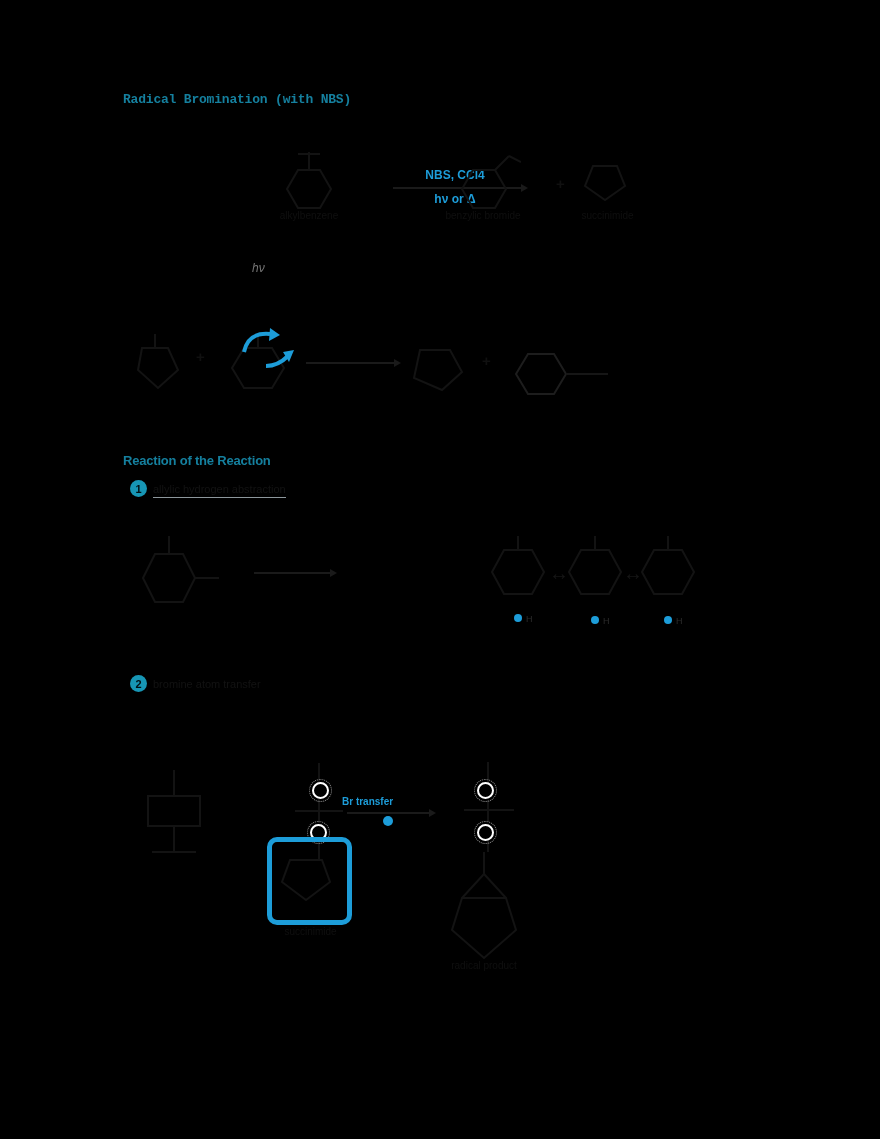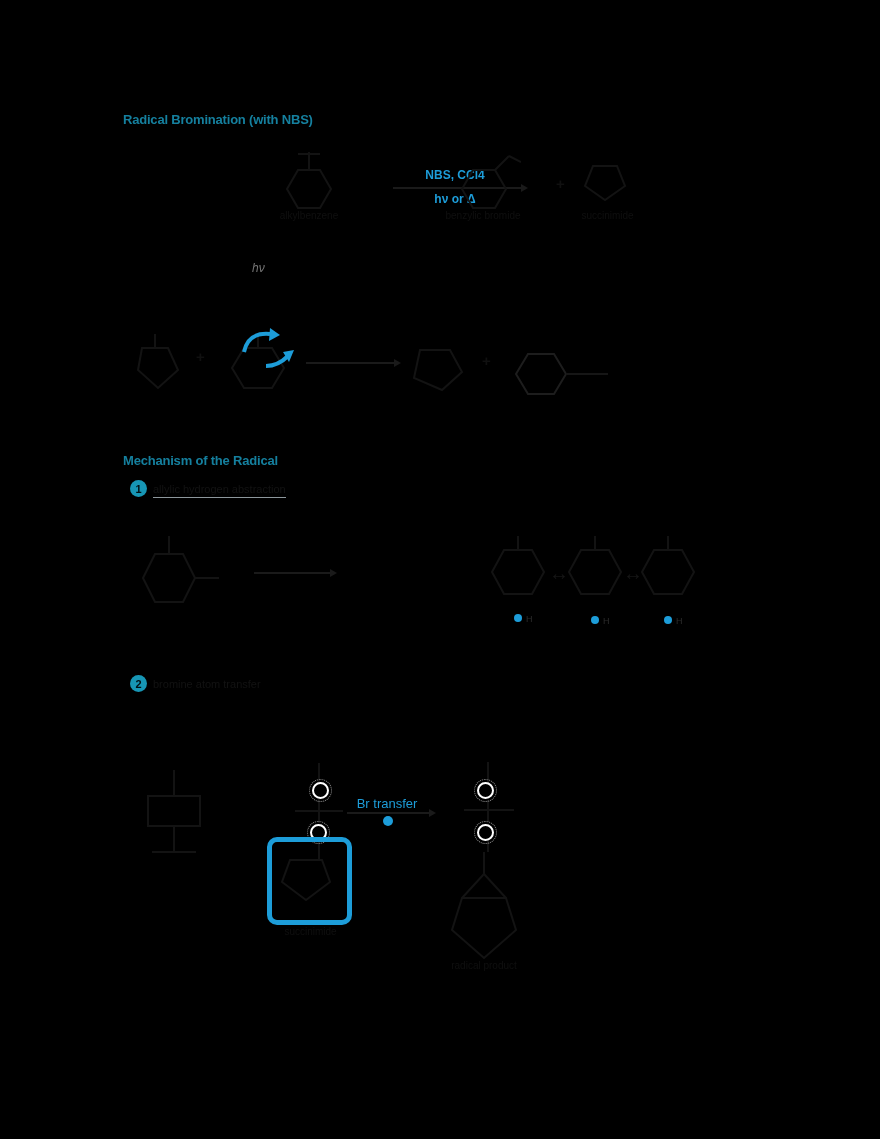--- a/index.html
+++ b/index.html
@@ -5,21 +5,21 @@
   html,body{margin:0;padding:0;background:#000;}
   .page{position:relative;width:880px;height:1139px;background:#000000;overflow:hidden;
         font-family:"Liberation Sans", sans-serif;}
   .abs{position:absolute;}
   .h-teal{font-weight:bold;font-size:13px;letter-spacing:-0.2px;color:#15809f;white-space:nowrap;}
   .step-circle{width:17px;height:17px;border-radius:50%;background:#1796b5;color:#001015;
                font-size:11px;font-weight:bold;display:flex;align-items:center;justify-content:center;}
   .step-label{font-size:11px;color:#121212;white-space:nowrap;}
   .underlined{border-bottom:1px solid #8d979c;padding-bottom:2px;}
   .blue-label{color:#1d9dd9;font-weight:bold;font-size:12px;text-align:center;white-space:nowrap;}
-  .blue-label-sm{color:#1d9dd9;font-weight:normal;font-size:13px;text-align:center;white-space:nowrap;}
+  .blue-label-sm{color:#1d9dd9;font-weight:bold;font-size:10px;text-align:left;white-space:nowrap;}
   .dark-text{color:#0f0f0f;font-size:10px;text-align:center;white-space:nowrap;}
   .gray-text{color:#767676;font-size:12px;font-style:italic;white-space:nowrap;}
   .plus-sign{color:#101010;font-size:15px;font-weight:bold;}
   .res-arrow{color:#161616;font-size:20px;}
   .arrow-line{height:2px;background:#1a1a1a;}
   .arrow-head{width:0;height:0;border-top:4px solid transparent;border-bottom:4px solid transparent;
               border-left:7px solid #1a1a1a;}
   .atom-circle{width:13px;height:13px;border:2.5px solid #ffffff;border-radius:50%;
                outline:1px dotted #8c8c8c;outline-offset:2px;background:transparent;}
   .blue-dot{width:8px;height:8px;border-radius:50%;background:#1d9dd9;}
@@ -27,21 +27,21 @@
   .blue-box{border:5px solid #1d9dd9;border-radius:10px;background:transparent;}
   .mini-gray{color:#2c2c2c;font-size:9px;}
   svg.mol{display:block;}
   .mol path,.mol polygon,.mol line,.mol circle{stroke:#131313;fill:none;stroke-width:2;}
 </style>
 </head>
 <body>
 
 <div class="page">
 
-  <div class="abs h-teal" style="left:123px;top:112px;">Radical Bromination (with NBS)</div>
+  <div class="abs h-teal" style="left:123px;top:92px;font-family:Liberation Mono, monospace;">Radical Bromination (with NBS)</div>
 
   <svg class="mol abs" style="left:268px;top:142px;" width="78" height="78" viewBox="0 0 78 78">
     <polygon points="30,28 52,28 63,47 52,66 30,66 19,47"></polygon>
     <line x1="41" y1="28" x2="41" y2="10"></line>
     <line x1="30" y1="12" x2="52" y2="12"></line>
   </svg>
 
   <div class="abs arrow-line" style="left:393px;top:187px;width:128px;"></div>
   <div class="abs arrow-head" style="left:521px;top:184px;"></div>
   <div class="abs blue-label" style="left:400px;top:168px;width:110px;">NBS, CCl4</div>
@@ -83,21 +83,21 @@
   <div class="abs arrow-head" style="left:394px;top:359px;"></div>
   <svg class="mol abs" style="left:400px;top:328px;" width="72" height="66" viewBox="0 0 72 66">
     <polygon points="20,22 50,22 62,44 42,62 14,50"></polygon>
   </svg>
   <div class="abs plus-sign" style="left:482px;top:352px;">+</div>
   <svg class="abs" style="left:508px;top:330px;" width="105" height="68" viewBox="0 0 105 68">
     <polygon points="20,24 46,24 58,44 46,64 20,64 8,44" fill="none" stroke="#1d1d1d" stroke-width="2"></polygon>
     <line x1="58" y1="44" x2="100" y2="44" stroke="#161616" stroke-width="2"></line>
   </svg>
 
-  <div class="abs h-teal" style="left:123px;top:453px;">Mechanism of the Radical</div>
+  <div class="abs h-teal" style="left:123px;top:453px;">Reaction of the Reaction</div>
 
   <div class="abs step-circle" style="left:130px;top:480px;">1</div>
   <div class="abs step-label underlined" style="left:153px;top:483px;">allylic hydrogen abstraction</div>
 
   <svg class="mol abs" style="left:125px;top:520px;" width="115" height="110" viewBox="0 0 115 110">
     <polygon points="30,34 58,34 70,58 58,82 30,82 18,58"></polygon>
     <line x1="44" y1="34" x2="44" y2="16"></line>
     <line x1="70" y1="58" x2="94" y2="58"></line>
   </svg>
   <div class="abs arrow-line" style="left:254px;top:572px;width:76px;"></div>

